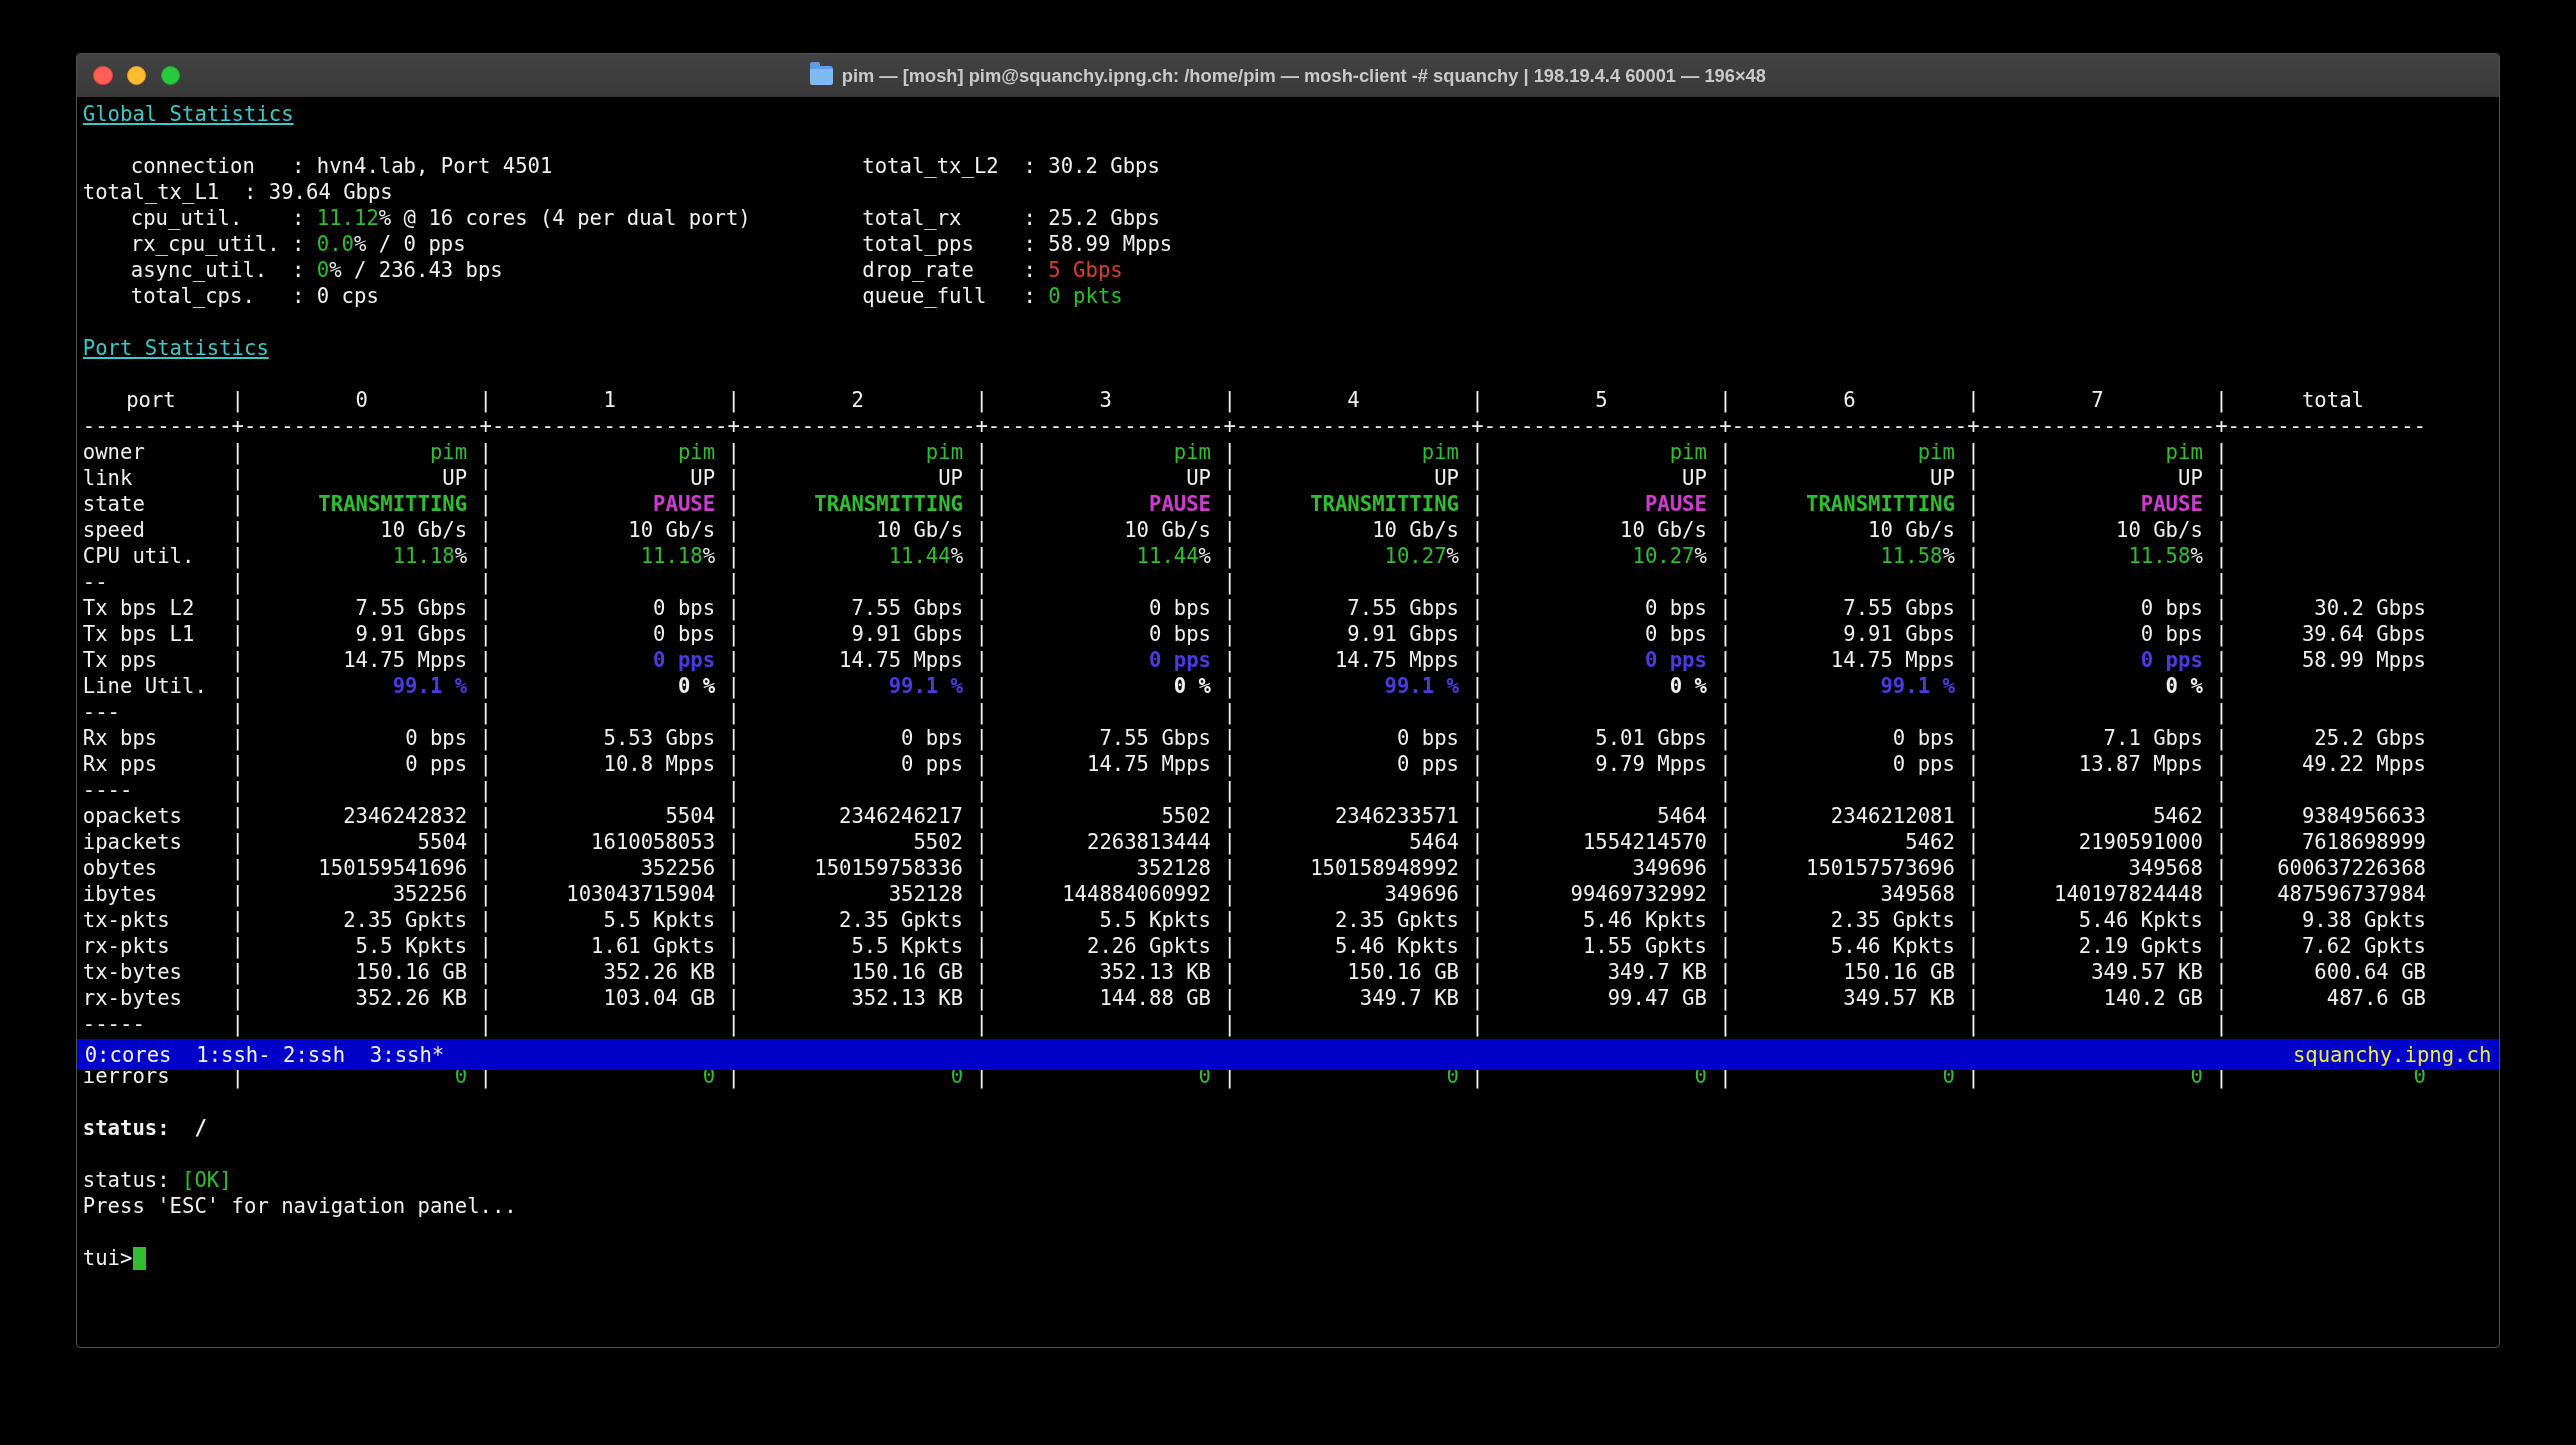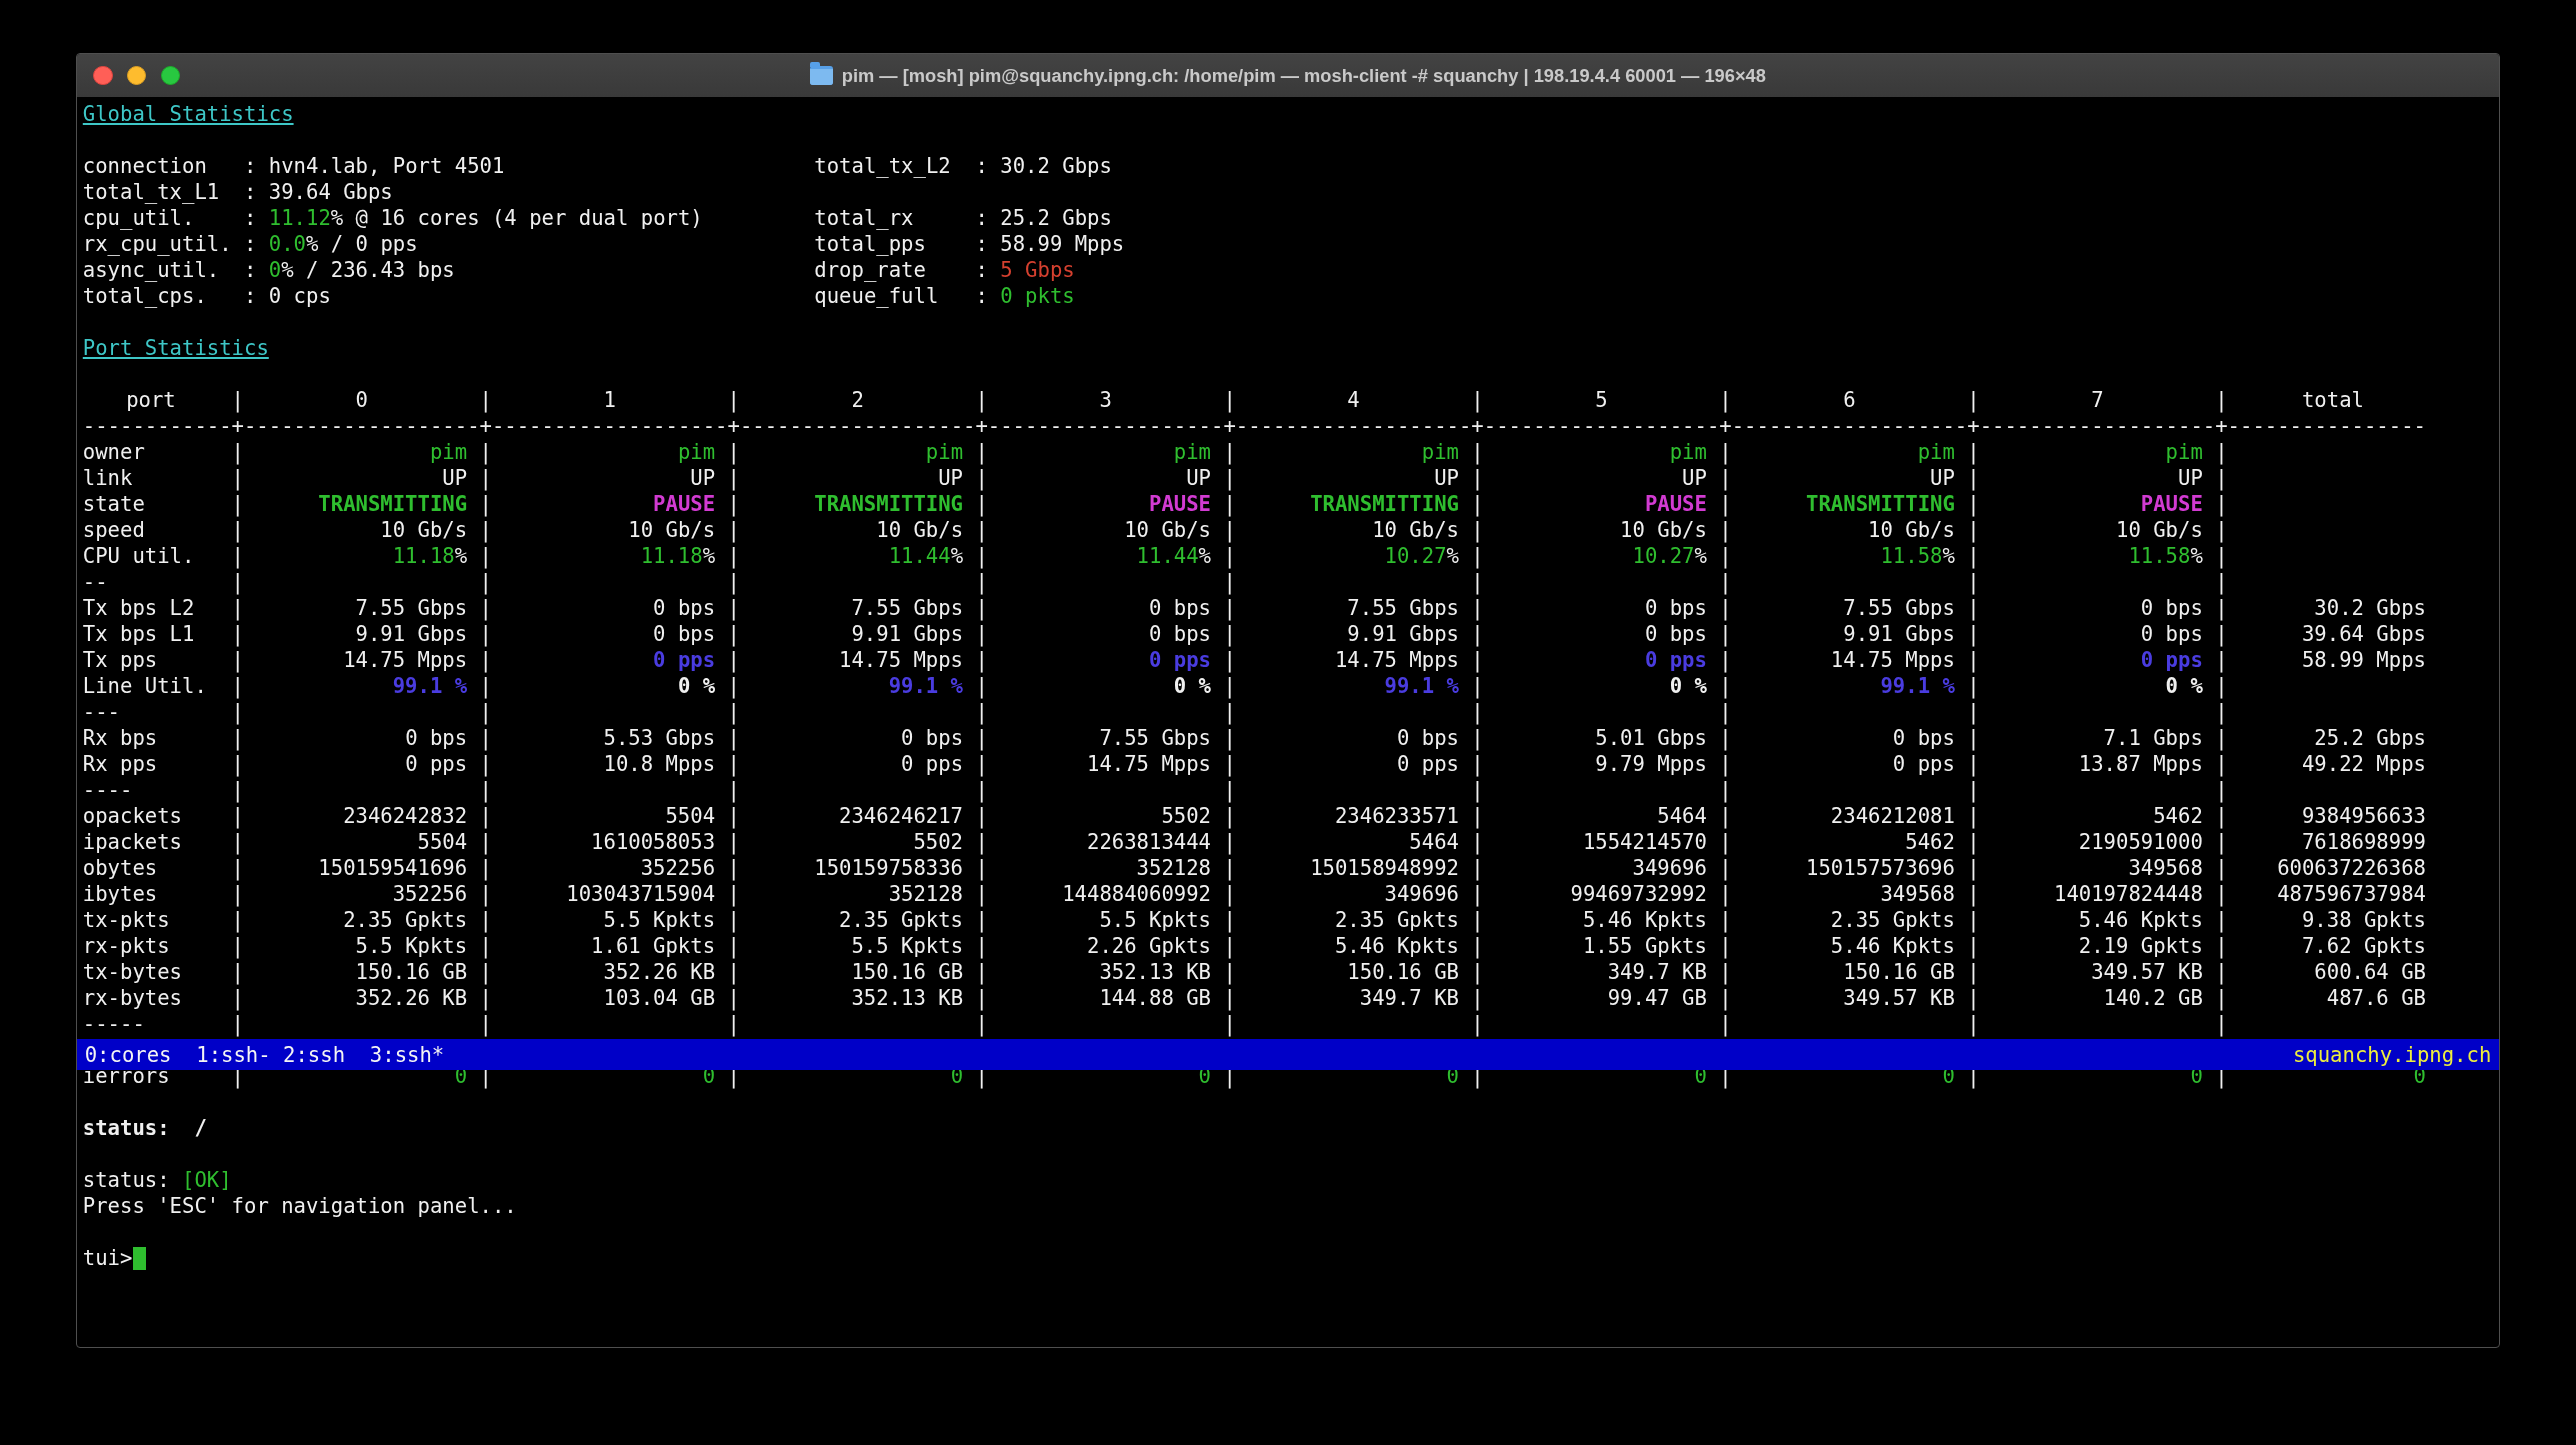--- a/index.html
+++ b/index.html
@@ -36,21 +36,21 @@
   .screen{
     position:relative;height:972px;padding:2.9px 0 0 5.8px;
     font-size:20.6px;line-height:26px;color:var(--fg);
   }
   .line{height:26px;white-space:pre;}
   .heading{color:var(--cyan);text-decoration:underline;}
 
   
   .gline{display:flex;}
   .gcol{white-space:pre;}
-  .gcol.left{width:59ch;}
+  .gcol.left{width:59ch;margin-left:48px;}
   .glabel{display:inline-block;width:13ch;white-space:pre;}
 
   
   .trow{display:flex;height:26px;white-space:pre;}
   .trow .lbl{width:11ch;text-align:left;overflow:hidden;}
   .trow .sepc{width:3ch;text-align:center;}
   .trow .cell{width:17ch;text-align:right;}
   .trow .total{width:15ch;text-align:right;}
   .trow.head .cell,.trow.head .lbl,.trow.head .total{text-align:center;}
 

